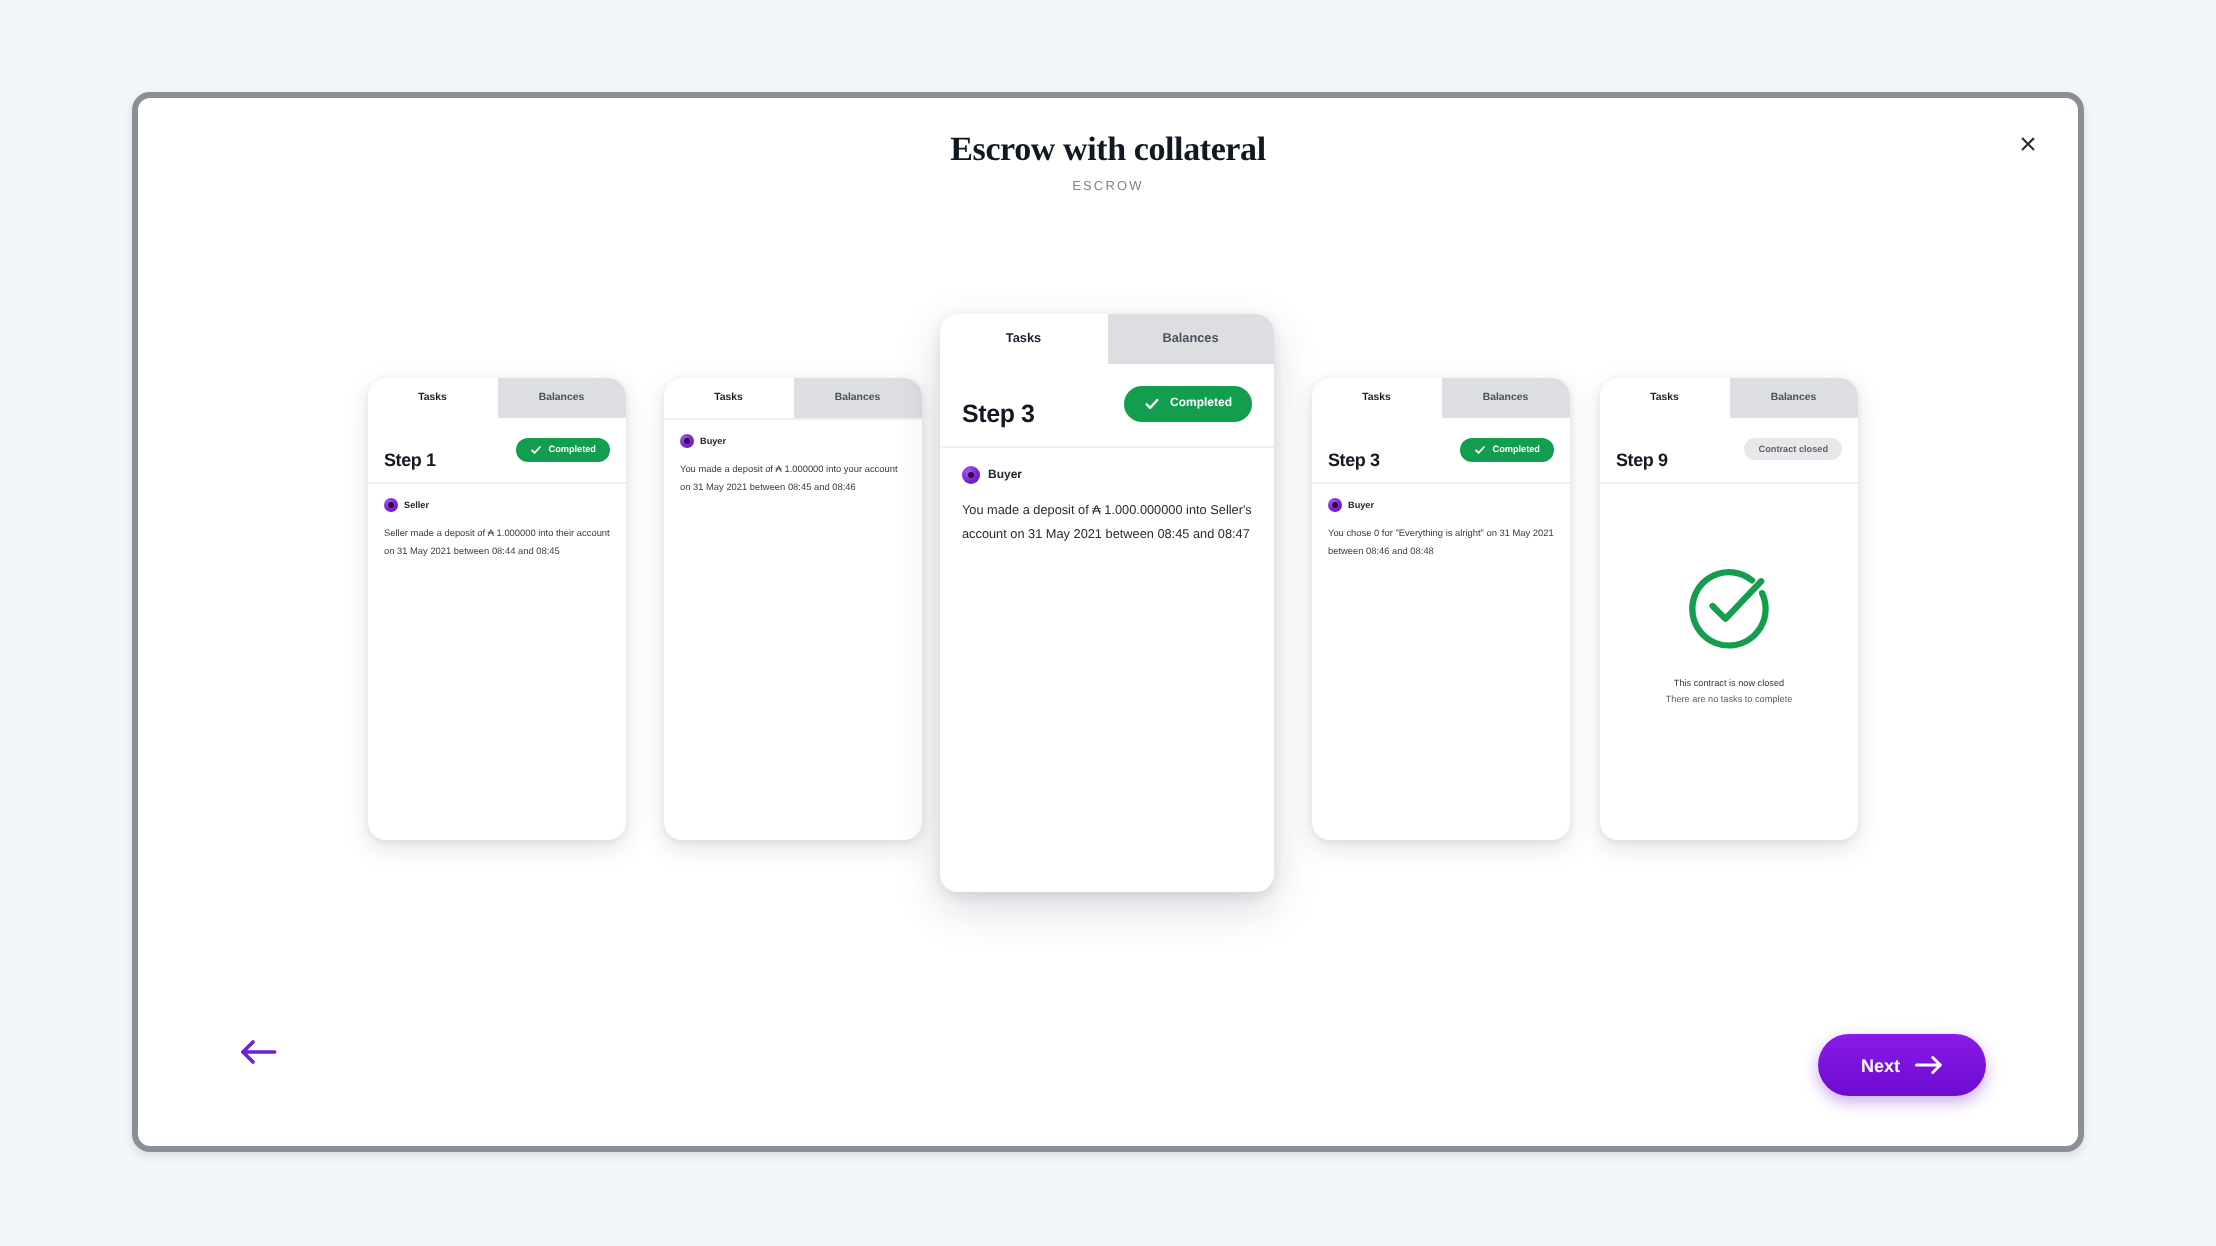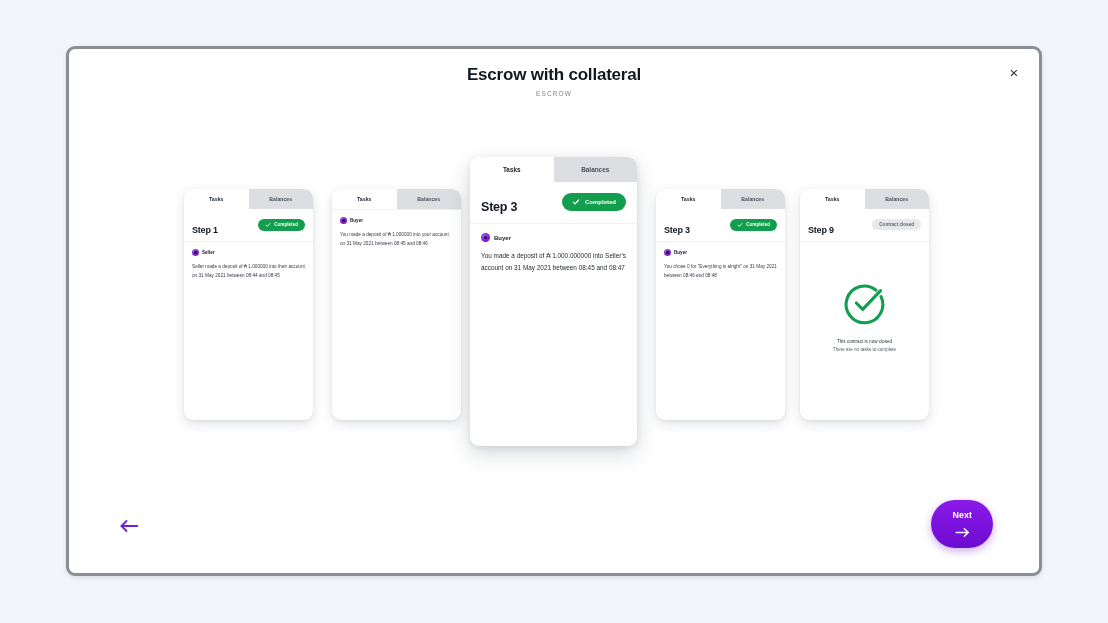--- a/index.html
+++ b/index.html
@@ -50,20 +50,21 @@
   
   #header {
     padding-top: 16px;
     text-align: center;
   }
   #page-title {
     font-size: 17px;
     font-weight: bold;
     color: #111820;
     letter-spacing: -0.2px;
+    font-family: Liberation Serif, serif;
   }
   #page-subtitle {
     margin-top: 5px;
     font-size: 6.5px;
     letter-spacing: 1.1px;
     color: #7d848e;
     font-weight: normal;
   }
 
   
@@ -297,21 +298,20 @@
     background: linear-gradient(180deg, #8a1ae8 0%, #6d0bd1 100%);
     color: #ffffff;
     border-radius: 999px;
     padding: 10px 21px;
     font-size: 9px;
     font-weight: bold;
     cursor: pointer;
     border: none;
     box-shadow: 0 3px 8px rgba(110,15,210,.35);
     font-family: "Liberation Sans", sans-serif;
-    flex-direction: column;
   }
 </style>
 </head>
 <body>
 
 <div id="app-frame">
 
   <div id="close-btn">×</div>
 
   <div id="header">

